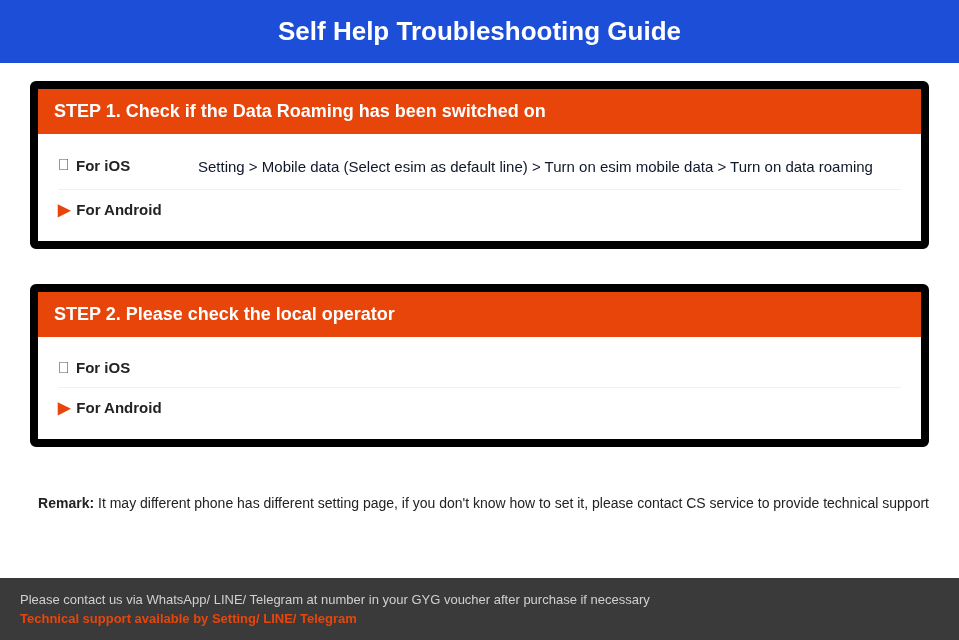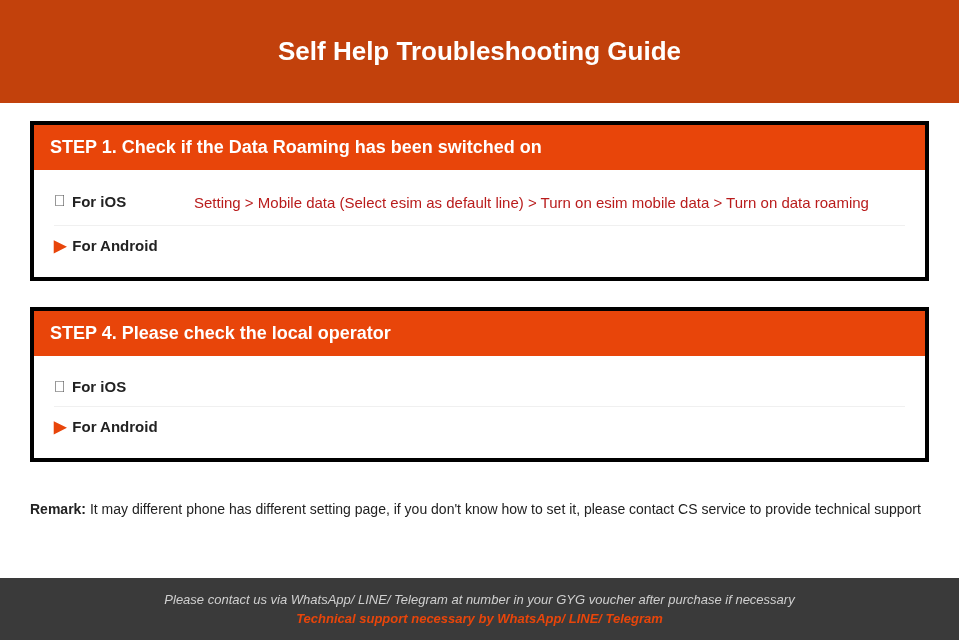--- a/index.html
+++ b/index.html
@@ -10,41 +10,41 @@
     body {
       width: 959px;
       height: 640px;
       font-family: Arial, sans-serif;
       background: #fff;
       display: flex;
       flex-direction: column;
     }
 
     .header {
-      background: #c2410c;
-      padding: 36px 20px;
+      background: #1d4ed8;
+      padding: 16px 20px;
       text-align: center;
     }
 
     .header h1 {
       color: #ffffff;
       font-size: 26px;
       font-weight: bold;
     }
 
     .main-content {
       flex: 1;
       background: #ffffff;
       padding: 18px 30px;
     }
 
     .step-block {
-      border: 4px solid #000000;
-      margin-bottom: 26px;
-      border-radius: 0;
+      border: 8px solid #000000;
+      margin-bottom: 35px;
+      border-radius: 6px;
     }
 
     .step-header {
       background: #e8450a;
       padding: 12px 16px;
     }
 
     .step-header h2 {
       color: #ffffff;
       font-size: 18px;
@@ -85,30 +85,28 @@
     .ios-icon {
       color: #555;
     }
 
     .android-icon {
       color: #e8450a;
     }
 
     .step-text {
       font-size: 15px;
-      color: #b91c1c;
+      color: #0f172a;
       line-height: 1.5;
       flex: 1;
     }
 
     .footer {
       background: #3a3a3a;
-      padding: 14px 7px;
-      text-align: center;
-      font-style: italic;
+      padding: 14px 20px;
     }
 
     .footer-main {
       color: #d0d0d0;
       font-size: 13px;
       margin-bottom: 4px;
     }
 
     .footer-support {
       color: #e8450a;
@@ -117,21 +115,21 @@
     }
 
     .remark-section {
       padding: 10px 0 4px 0;
     }
 
     .remark-text {
       font-size: 14px;
       color: #222;
       line-height: 1.6;
-      text-align: left;
+      text-align: right;
     }
 
     .remark-bold {
       font-weight: bold;
     }
   </style>
 </head>
 <body>
 
 <div class="header">
@@ -158,21 +156,21 @@
         <div class="platform-label">
           <span class="platform-icon android-icon">▶</span>
           <span>For Android</span>
         </div>
       </div>
     </div>
   </div>
 
   <div class="step-block">
     <div class="step-header">
-      <h2>STEP 4.  Please check the local operator</h2>
+      <h2>STEP 2.  Please check the local operator</h2>
     </div>
     <div class="step-body">
 
       <div class="step-row">
         <div class="platform-label">
           <span class="platform-icon ios-icon"></span>
           <span>For iOS</span>
         </div>
       </div>
 
@@ -189,14 +187,14 @@
     <p class="remark-text">
       <span class="remark-bold">Remark:</span>
       <span>It may different phone has different setting page, if you don't know how to set it,  please contact CS service to provide technical support</span>
     </p>
   </div>
 
 </div>
 
 <div class="footer">
   <p class="footer-main">Please contact us via WhatsApp/ LINE/ Telegram at number in your GYG voucher after purchase if necessary</p>
-  <p class="footer-support">Technical support necessary by WhatsApp/ LINE/ Telegram</p>
+  <p class="footer-support">Technical support available by Setting/ LINE/ Telegram</p>
 </div>
 
 </body></html>

